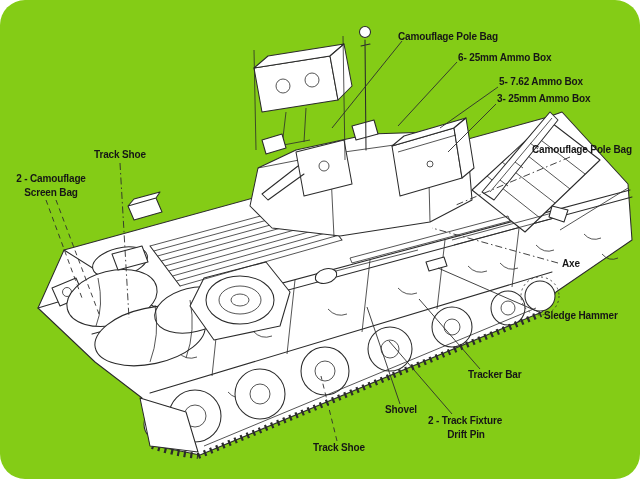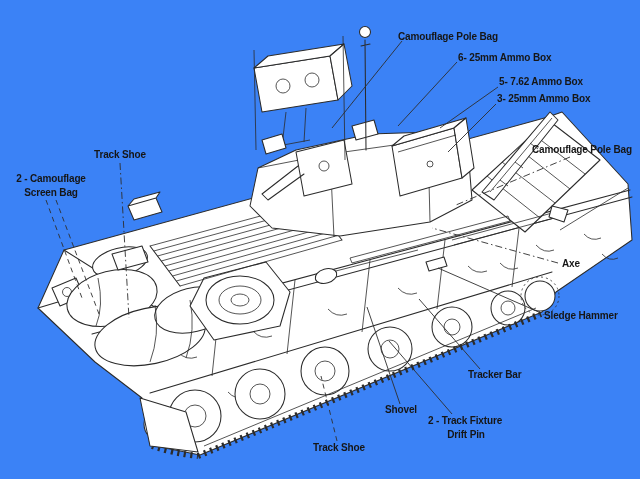--- a/index.html
+++ b/index.html
@@ -1,17 +1,17 @@
 <!DOCTYPE html>
 <html><head>
 <meta charset="utf-8">
 <style>
   html,body{margin:0;padding:0;background:#fff;}
-  .stage{position:relative;width:640px;height:479px;background:#3b82f6;overflow:hidden;
-         font-family:"Liberation Sans",sans-serif;}
+  .stage{position:relative;width:640px;height:479px;background:#84cc16;overflow:hidden;
+         font-family:"Liberation Sans",sans-serif;border-radius:25px;}
   svg{position:absolute;left:0;top:0;}
   .ln{fill:none;stroke:#2b2b2b;stroke-width:1.05;stroke-linejoin:round;stroke-linecap:round;}
   .lnw{fill:#ffffff;stroke:#2b2b2b;stroke-width:1.05;stroke-linejoin:round;}
   .thin{fill:none;stroke:#2b2b2b;stroke-width:.8;}
   .leader{fill:none;stroke:#2e2e2e;stroke-width:.9;}
   .dashdot{stroke-dasharray:7 3 1.5 3;}
   .dashed{stroke-dasharray:5 4;}
   .teeth{fill:none;stroke:#2b2b2b;stroke-width:6;stroke-dasharray:2.2 4.4;}
   .lbl{font-family:"Liberation Sans",sans-serif;font-size:10px;font-weight:700;
        fill:#161616;letter-spacing:-0.15px;}

